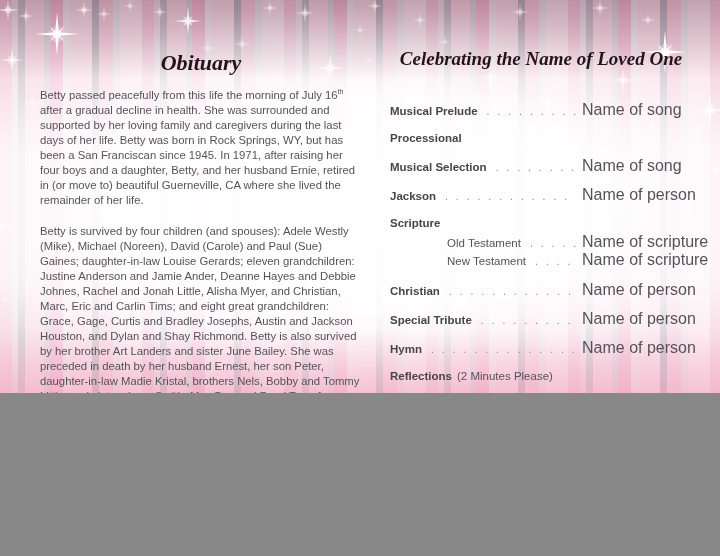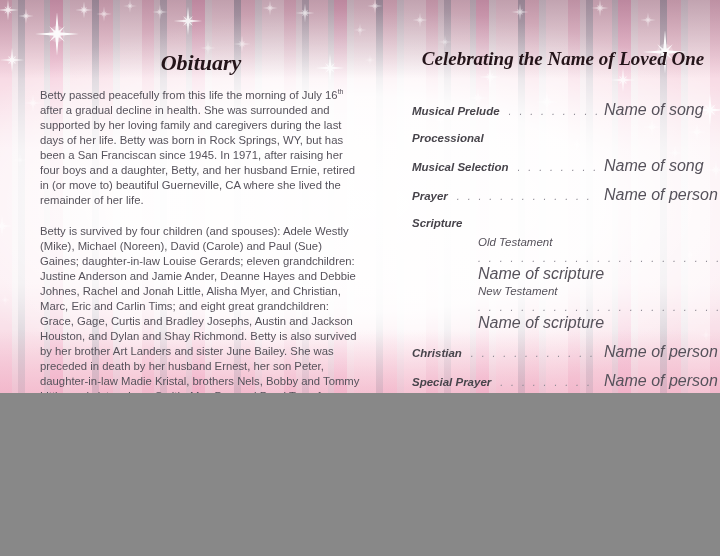--- a/index.html
+++ b/index.html
@@ -14,37 +14,37 @@
       repeating-linear-gradient(90deg,
         #f0b0c6 0px 12px, #e6ccd6 12px 18px, #b5a4b2 18px 25px,
         #f4c3d2 25px 44px, #cfbfc9 44px 50px, #ee9fbd 50px 63px,
         #ecd7de 63px 70px, #f6cbd8 70px 92px, #a795a5 92px 99px,
         #f2b6c9 99px 113px, #e0d2da 113px 120px, #f8d3de 120px 142px);
   }
   .stars{position:absolute;inset:0;z-index:1;pointer-events:none;}
   .star{position:absolute;transform:translate(-50%,-50%);}
   .col{position:absolute;top:0;z-index:2;}
   .col-left{left:40px;width:322px;}
-  .col-right{left:412px;width:302px;}
+  .col-right{left:390px;width:302px;}
   h1{
     font-family:"Liberation Serif",serif;font-style:italic;font-weight:bold;
     color:var(--title, #241419);text-align:center;
   }
   .col-left h1{margin:50px 0 0;font-size:22px;line-height:26px;}
   .col-right h1{margin:47px 0 0;font-size:19px;line-height:24px;}
   .col-left p{
     font-size:11.3px;line-height:15px;color:var(--body_text,#56525b);
     margin:0 0 16px;text-align:left;
   }
   .col-left p.first{margin-top:12px;}
   .col-left sup{font-size:7px;line-height:0;}
   .program{margin-top:30px;}
-  .row{display:flex;align-items:baseline;line-height:17px;margin-bottom:10px;font-style:italic;}
+  .row{display:flex;align-items:baseline;line-height:17px;margin-bottom:10px;}
   .row.tight{margin-bottom:2px;align-items:flex-end;}
-  .row.sub{padding-left:57px;line-height:16px;margin-bottom:1px;flex-direction:column;}
+  .row.sub{padding-left:57px;line-height:16px;margin-bottom:1px;}
   .row.sub.last{margin-bottom:12px;justify-content:space-between;}
   .row .label{font-weight:bold;color:var(--label_text,#47444b);font-size:11.5px;white-space:nowrap;flex:none;}
   .row.sub .label{font-weight:normal;color:var(--body_text,#56525b);}
   .row .note{font-size:11.5px;color:var(--body_text,#56525b);margin-left:5px;white-space:nowrap;}
   .row .dots{
     flex:1 1 auto;overflow:hidden;white-space:nowrap;
     color:var(--dot_leader,#8b8892);font-size:10.5px;letter-spacing:2.5px;
     margin:0 6px 0 9px;
   }
   .row .value{flex:none;width:110px;font-size:16px;color:var(--body_text,#56525b);white-space:nowrap;}
@@ -205,21 +205,21 @@
         </div>
         <div class="row">
           <span class="label">Processional</span>
         </div>
         <div class="row">
           <span class="label">Musical Selection</span>
           <span class="dots">. . . . . . . . . . . . . . . . . . . . . . . . . . . . . . . . . . . . . . . . . . . . . . . . . . . . . . . . . . . . </span>
           <span class="value">Name of song</span>
         </div>
         <div class="row">
-          <span class="label">Prayer</span>
+          <span class="label">Jackson</span>
           <span class="dots">. . . . . . . . . . . . . . . . . . . . . . . . . . . . . . . . . . . . . . . . . . . . . . . . . . . . . . . . . . . . </span>
           <span class="value">Name of person</span>
         </div>
         <div class="row tight">
           <span class="label">Scripture</span>
         </div>
         <div class="row sub">
           <span class="label">Old Testament</span>
           <span class="dots">. . . . . . . . . . . . . . . . . . . . . . . . . . . . . . . . . . . . . . . . . . . . . . . . . . . . . . . . . . . . </span>
           <span class="value">Name of scripture</span>
@@ -228,28 +228,32 @@
           <span class="label">New Testament</span>
           <span class="dots">. . . . . . . . . . . . . . . . . . . . . . . . . . . . . . . . . . . . . . . . . . . . . . . . . . . . . . . . . . . . </span>
           <span class="value">Name of scripture</span>
         </div>
         <div class="row">
           <span class="label">Christian</span>
           <span class="dots">. . . . . . . . . . . . . . . . . . . . . . . . . . . . . . . . . . . . . . . . . . . . . . . . . . . . . . . . . . . . </span>
           <span class="value">Name of person</span>
         </div>
         <div class="row">
-          <span class="label">Special Prayer</span>
+          <span class="label">Special Tribute</span>
           <span class="dots">. . . . . . . . . . . . . . . . . . . . . . . . . . . . . . . . . . . . . . . . . . . . . . . . . . . . . . . . . . . . </span>
           <span class="value">Name of person</span>
         </div>
         <div class="row">
           <span class="label">Hymn</span>
           <span class="dots">. . . . . . . . . . . . . . . . . . . . . . . . . . . . . . . . . . . . . . . . . . . . . . . . . . . . . . . . . . . . </span>
           <span class="value">Name of person</span>
+        </div>
+        <div class="row">
+          <span class="label">Reflections</span>
+          <span class="note">(2 Minutes Please)</span>
         </div>
         <div class="row">
           <span class="label">Obituary</span>
           <span class="dots">. . . . . . . . . . . . . . . . . . . . . . . . . . . . . . . . . . . . . . . . . . . . . . . . . . . . . . . . . . . . </span>
           <span class="value">Name of person</span>
         </div>
         <div class="row">
           <span class="label">Eulogy</span>
           <span class="dots">. . . . . . . . . . . . . . . . . . . . . . . . . . . . . . . . . . . . . . . . . . . . . . . . . . . . . . . . . . . . </span>
           <span class="value">Name of person</span>

